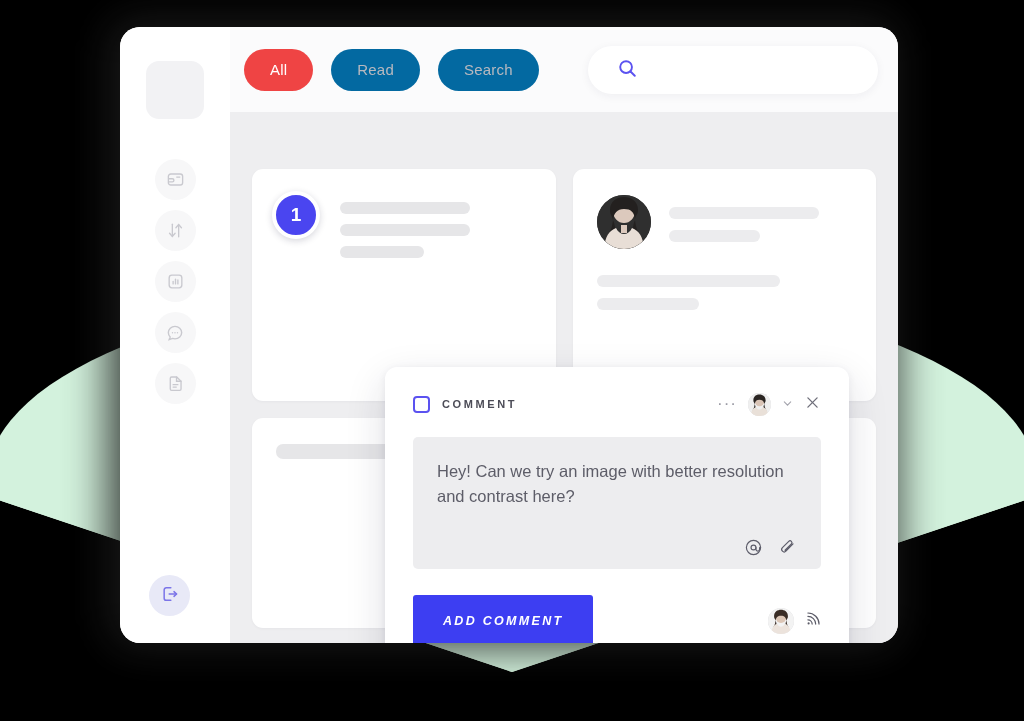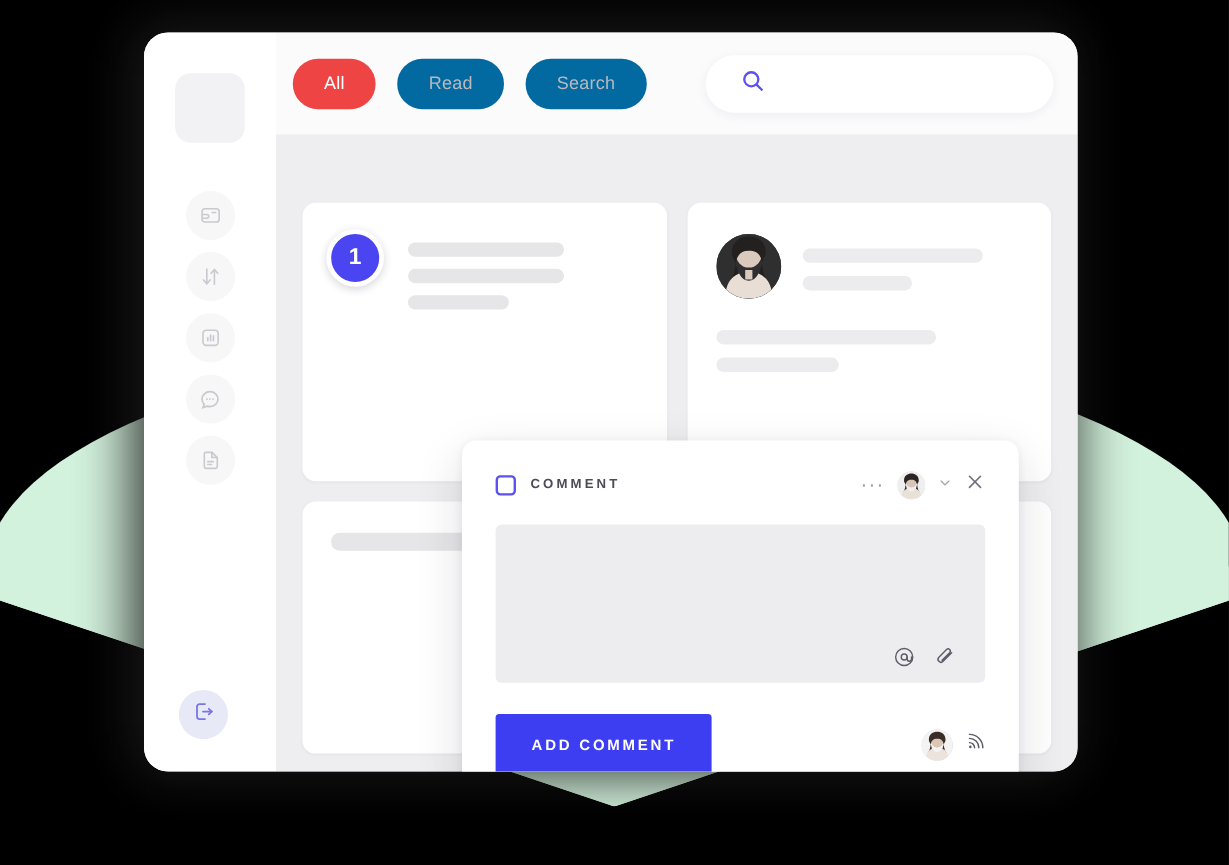--- a/index.html
+++ b/index.html
@@ -197,20 +197,21 @@
   .msg-actions span { cursor:pointer; color:#5d5d6a; display:flex; }
 
   .popup-foot { margin-top:26px; display:flex; align-items:center; }
   .add-btn {
     background:#3d3ef2; color:#ffffff;
     border:none; border-radius:3px;
     height:52px; padding:0 30px;
     font-size:12.5px; font-weight:bold; letter-spacing:2.3px;
     font-family:"Liberation Sans", sans-serif;
     cursor:pointer;
+    font-style:italic;
   }
   .foot-right { margin-left:auto; display:flex; align-items:center; gap:10px; }
   .avatar-foot {
     width:26px; height:26px; border-radius:50%;
     overflow:hidden; background:#d8d8dc; cursor:pointer;
   }
 </style>
 </head>
 <body>
 
@@ -414,20 +415,21 @@
               <span class="xbtn">
                 <svg width="17" height="17" viewBox="0 0 24 24" fill="none" stroke="currentColor" stroke-width="1.9" stroke-linecap="round">
                   <path d="M5.5 5.5 18.5 18.5"></path>
                     <path d="M18.5 5.5 5.5 18.5"></path>
                 </svg>
               </span>
             </div>
           </div>
 
           <div class="msgbox">
+            <div class="msgtext">Hey! Can we try an image with better resolution and contrast here?</div>
 
             <div class="msg-actions">
               <span>
                 <svg width="19" height="19" viewBox="0 0 24 24" fill="none" stroke="currentColor" stroke-width="1.5">
                   <circle cx="12" cy="12" r="9"></circle>
                   <circle cx="12" cy="12" r="3.1"></circle>
                   <path d="M15.1 12v2.2a2.3 2.3 0 0 0 4.6 0V12" stroke-linecap="round"></path>
                 </svg>
               </span>
               <span>

